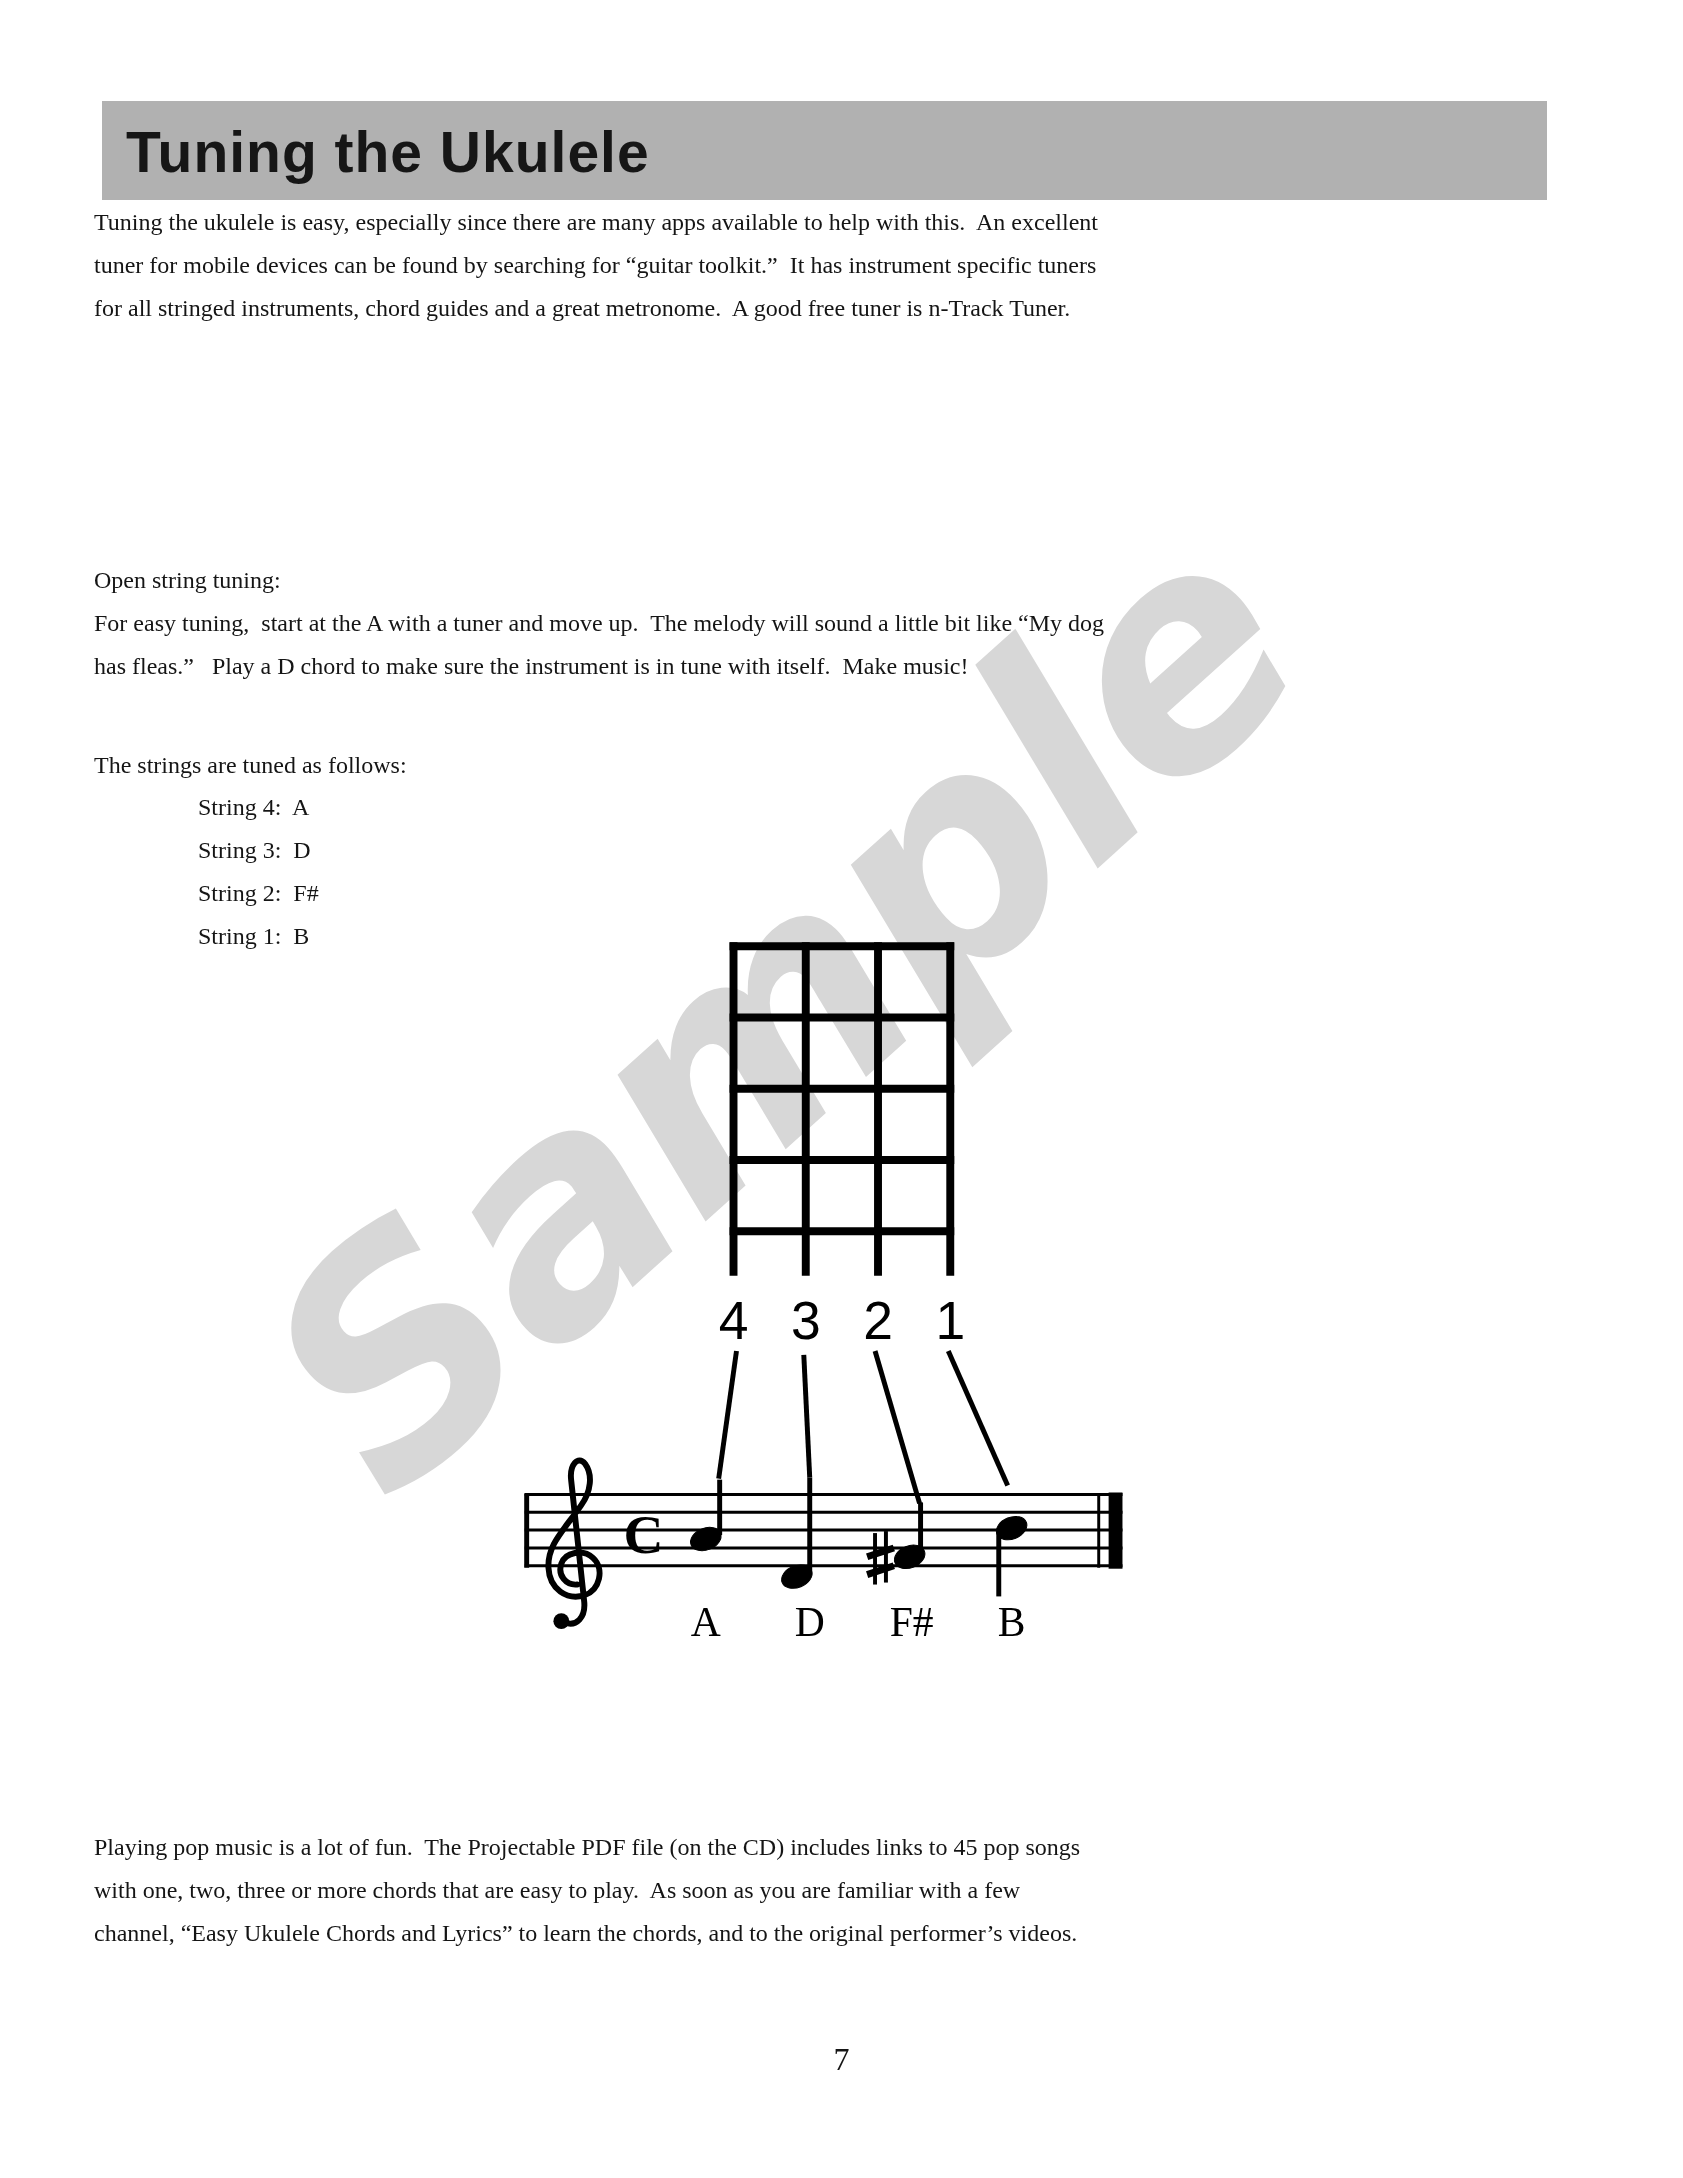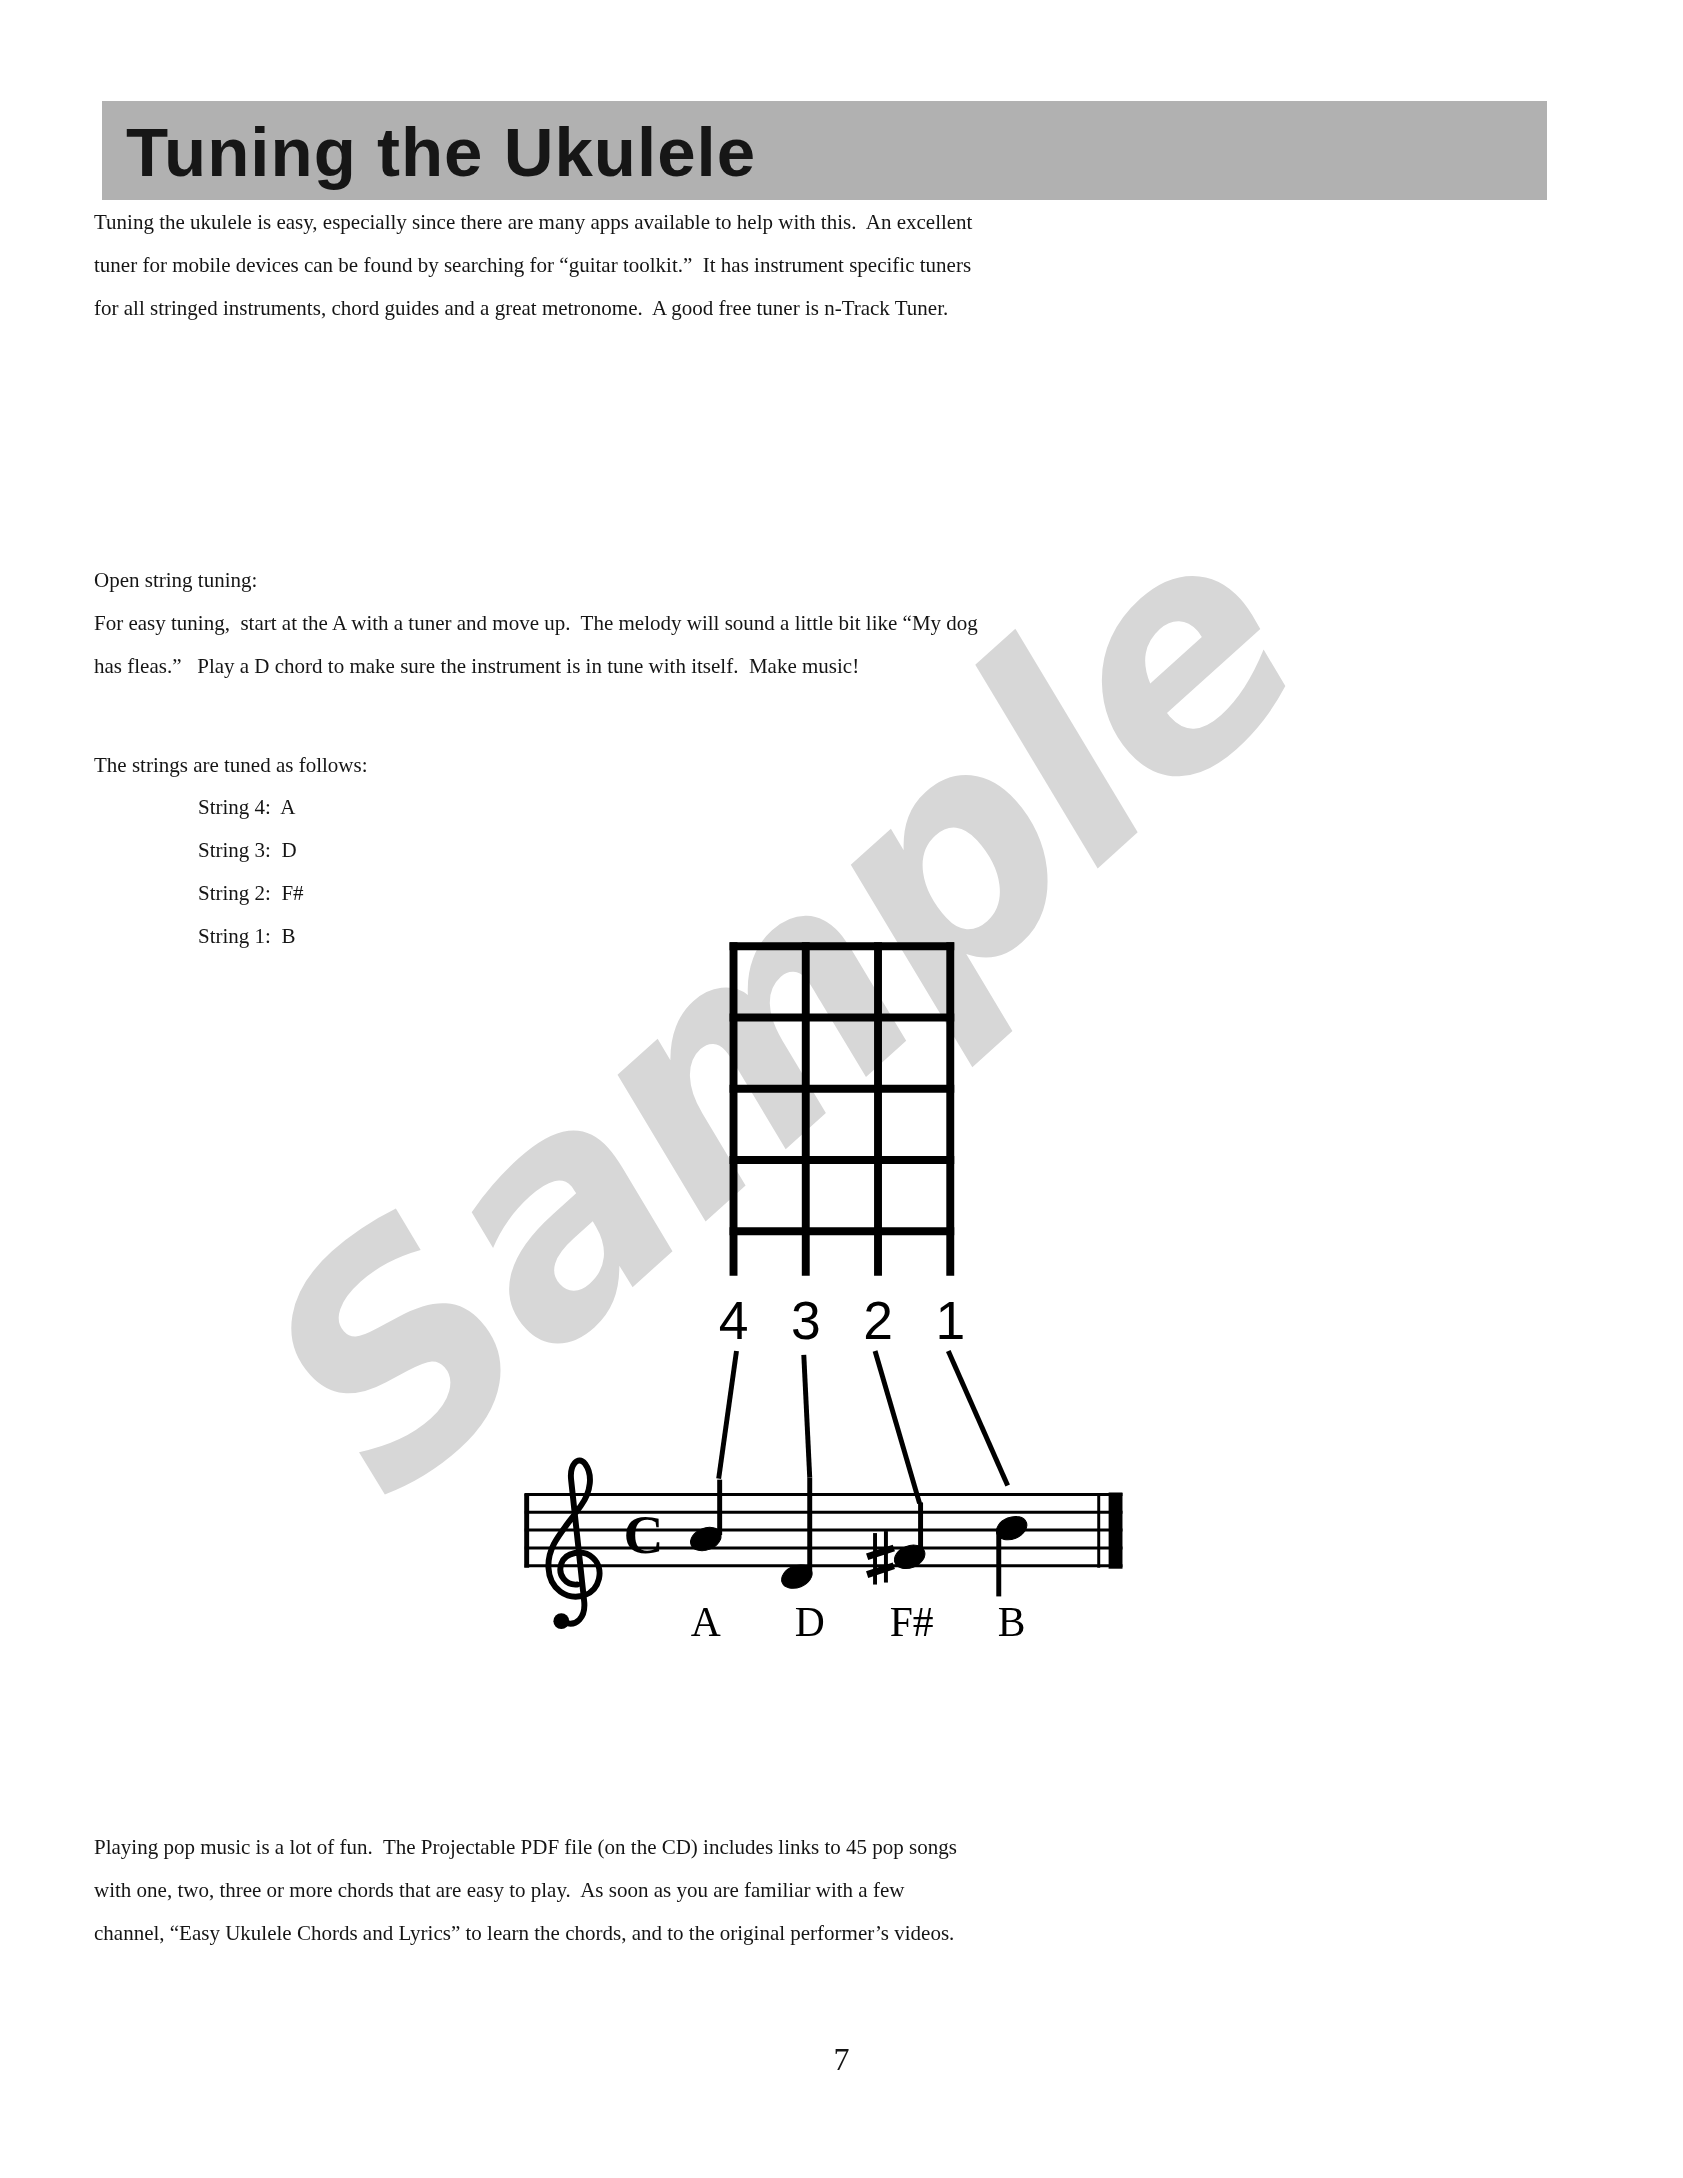--- a/index.html
+++ b/index.html
@@ -16,25 +16,25 @@
     user-select:none; pointer-events:none;
   }
   .content { position:absolute; inset:0; z-index:1; }
   
   .banner {
     position:absolute; left:102px; top:101px; width:1445px; height:99px;
   }
   .banner h1 {
     margin:0; padding:10px 4px 0 24px;
     font-family:"Liberation Sans", sans-serif; font-weight:bold;
-    font-size:69px; line-height:83px; letter-spacing:1px; color:#161616;
+    font-size:57px; line-height:83px; letter-spacing:1px; color:#161616;
   }
   
   .tblock { position:absolute; left:94px; }
-  .tline  { white-space:pre; font-size:21px; line-height:43px; }
+  .tline  { white-space:pre; font-size:24px; line-height:43px; }
   .bold   { font-weight:bold; }
   .indent { left:198px; }
   .pagenum {
     position:absolute; left:0; top:2041px; width:100%;
     text-align:center; font-size:32px;
   }
   .diagram { position:absolute; left:495px; top:931px; }
   svg text { fill:#000; }
 </style>
 </head>

